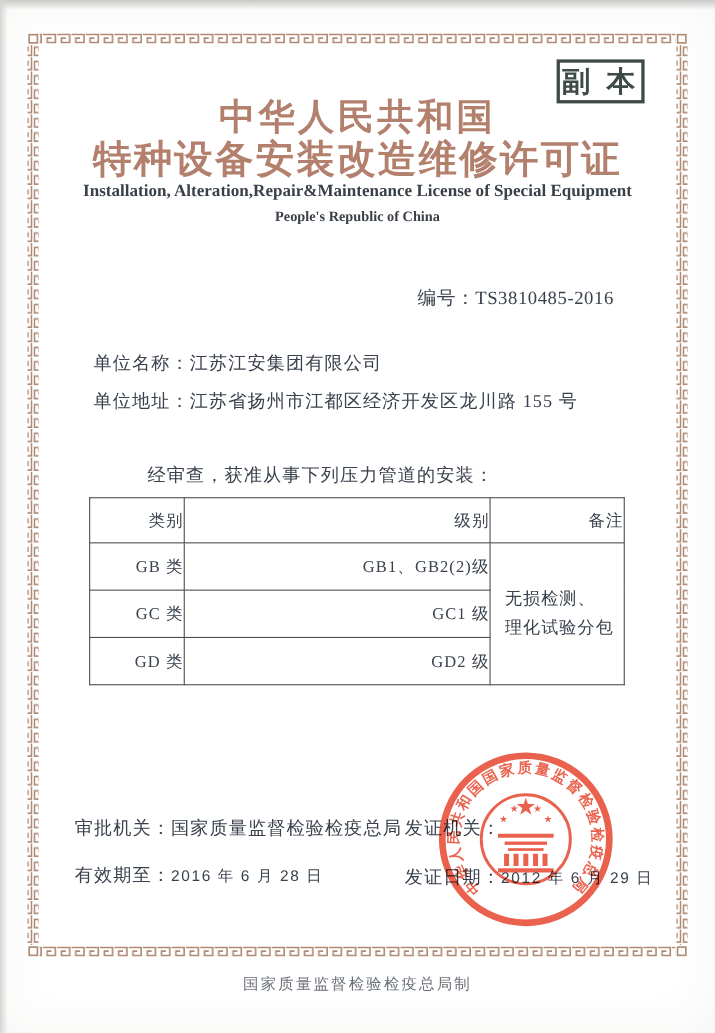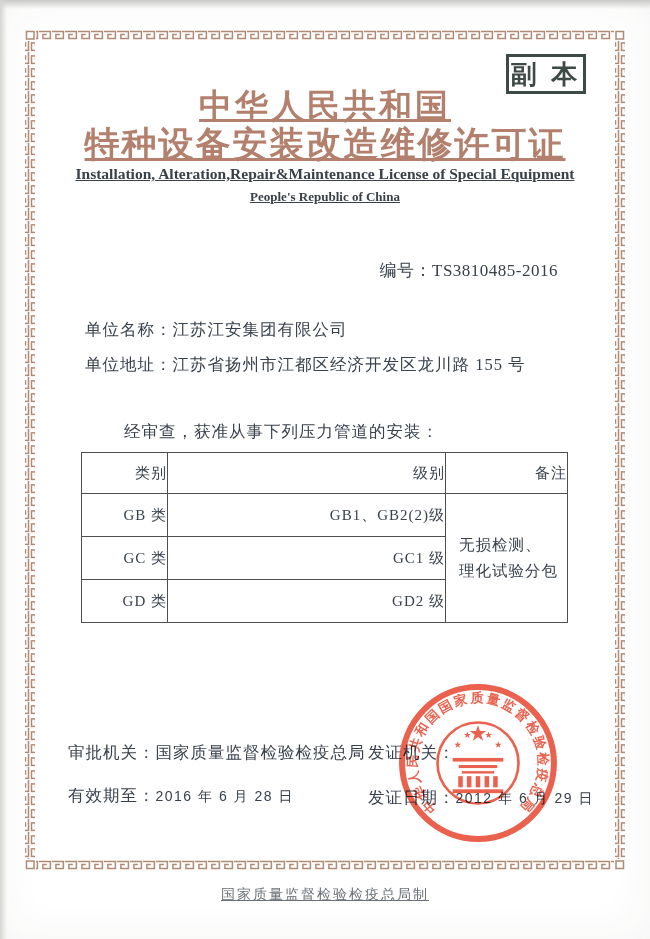--- a/index.html
+++ b/index.html
@@ -13,41 +13,41 @@
     font-family:"Liberation Serif", serif; color:var(--text);
     box-shadow:inset 0 0 45px rgba(60,50,40,.05);
   }
   .scan-edge-top{position:absolute;left:0;top:0;width:100%;height:9px;
     background:linear-gradient(#c9c9c7,rgba(250,250,248,0));}
   .scan-edge-left{position:absolute;left:0;top:0;width:7px;height:100%;
     background:linear-gradient(90deg,#d6d5d2,rgba(250,250,248,0));}
   .frame-svg{position:absolute;left:0;top:0;pointer-events:none;}
   .frame-stroke{stroke:var(--border-tan);}
   .abs{position:absolute;}
-  .center{left:0;width:650px;text-align:center;text-decoration:underline;}
+  .center{left:0;width:650px;text-align:center;}
 
   .badge{
     left:506px; top:54px; width:74px; height:34px;
     border:3px solid var(--badge); color:var(--badge);
     display:flex; align-items:center; justify-content:center;
     font-size:26px; font-weight:bold; letter-spacing:4px;
   }
   .title1{top:84px; font-size:33px; font-weight:bold; color:var(--title); letter-spacing:3px;}
   .title2{top:121px; font-size:35px; font-weight:bold; color:var(--title); letter-spacing:2px;}
   .eng1{top:165px; font-size:15.5px; font-weight:bold; color:#3a4048;}
   .eng2{top:189px; font-size:13px; font-weight:bold; color:#3a4048;}
   .scope{top:219px; font-size:24px; font-weight:bold; letter-spacing:7px;}
   .license-line{top:259px; right:92px; font-size:17px; letter-spacing:.5px;}
   .license-no{font-family:"Liberation Serif", serif;}
 
   .field-line{left:85px; font-size:16.5px; letter-spacing:1px;}
   .unit-name{top:319px;}
   .unit-addr{top:354px;}
 
-  .approval-note{left:124px; top:421px; font-size:16.5px; letter-spacing:1px;}
+  .approval-note{left:134px; top:421px; font-size:16.5px; letter-spacing:1px;}
 
   table.scope-table{
     position:absolute; left:81px; top:452px; width:486px;
     border-collapse:collapse; table-layout:fixed;
     font-size:15px; color:var(--text); letter-spacing:1px;
   }
   .scope-table th,.scope-table td{
     border:1.6px solid var(--table-border);
     text-align:right; padding:0; font-weight:normal;
   }

